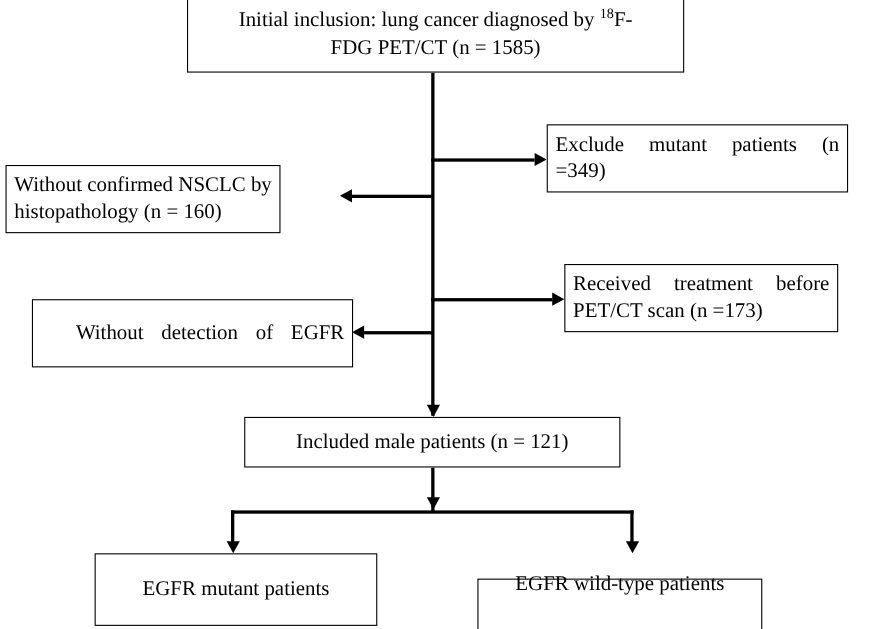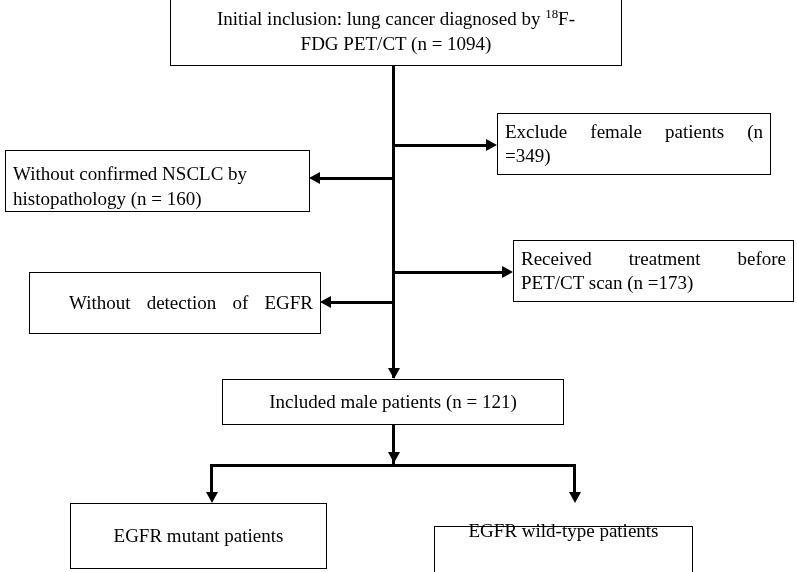--- a/index.html
+++ b/index.html
@@ -81,45 +81,45 @@
     border-top: 11px solid #000000;
   }
 </style>
 </head>
 <body>
 
 <div id="flowchart">
 
   <div class="node center" style="left:170px; top:-3px; width:452px; height:69px;">
     <span class="ln"><span>Initial inclusion: lung cancer diagnosed by </span><sup>18</sup><span>F-</span></span>
-    <span class="ln">FDG PET/CT (n = 1094)</span>
+    <span class="ln">FDG PET/CT (n = 1585)</span>
   </div>
 
   <div class="vline" style="left:392px; top:66px; height:312px;"></div>
 
   <div class="hline" style="left:392px; top:144px; width:94px;"></div>
   <div class="arrow-r" style="left:486px; top:139px;"></div>
 
   <div class="node justify" style="left:497px; top:113px; width:274px; height:62px;">
-    <span class="ln spread">Exclude female patients (n</span>
+    <span class="ln spread">Exclude mutant patients (n</span>
     <span class="ln">=349)</span>
   </div>
 
   <div class="hline" style="left:320px; top:177px; width:73px;"></div>
   <div class="arrow-l" style="left:309px; top:172px;"></div>
 
-  <div class="node justify" style="left:5px; top:150px; width:305px; height:62px;justify-content:flex-end;">
+  <div class="node justify" style="left:5px; top:150px; width:250px; height:62px;">
     <span class="ln">Without confirmed NSCLC by</span>
     <span class="ln">histopathology (n = 160)</span>
   </div>
 
   <div class="hline" style="left:392px; top:271px; width:110px;"></div>
   <div class="arrow-r" style="left:502px; top:266px;"></div>
 
-  <div class="node justify" style="left:513px; top:240px; width:281px; height:62px;">
+  <div class="node justify" style="left:513px; top:240px; width:249px; height:62px;">
     <span class="ln spread">Received treatment before</span>
     <span class="ln">PET/CT scan (n =173)</span>
   </div>
 
   <div class="hline" style="left:331px; top:301px; width:62px;"></div>
   <div class="arrow-l" style="left:320px; top:296px;"></div>
 
   <div class="node justify" style="left:29px; top:272px; width:292px; height:62px;padding-left:32px;">
     <span class="ln spread">Without detection of EGFR</span>
   </div>
@@ -134,21 +134,21 @@
   <div class="arrow-d" style="left:388px; top:452px;"></div>
 
   <div class="hline" style="left:210px; top:464px; width:366px;"></div>
 
   <div class="vline" style="left:210px; top:464px; height:33px;"></div>
   <div class="arrow-d" style="left:206px; top:492px;"></div>
 
   <div class="vline" style="left:573px; top:464px; height:33px;"></div>
   <div class="arrow-d" style="left:569px; top:492px;"></div>
 
-  <div class="node center" style="left:70px; top:503px; width:257px; height:66px;">
+  <div class="node center" style="left:86px; top:503px; width:257px; height:66px;">
     <span class="ln">EGFR mutant patients</span>
   </div>
 
   <div class="node center" style="left:434px; top:526px; width:259px; height:66px;gap:32px;">
     <span class="ln">EGFR wild-type patients</span>
     <span class="ln">(n = 82)</span>
   </div>
 
 </div>
 

